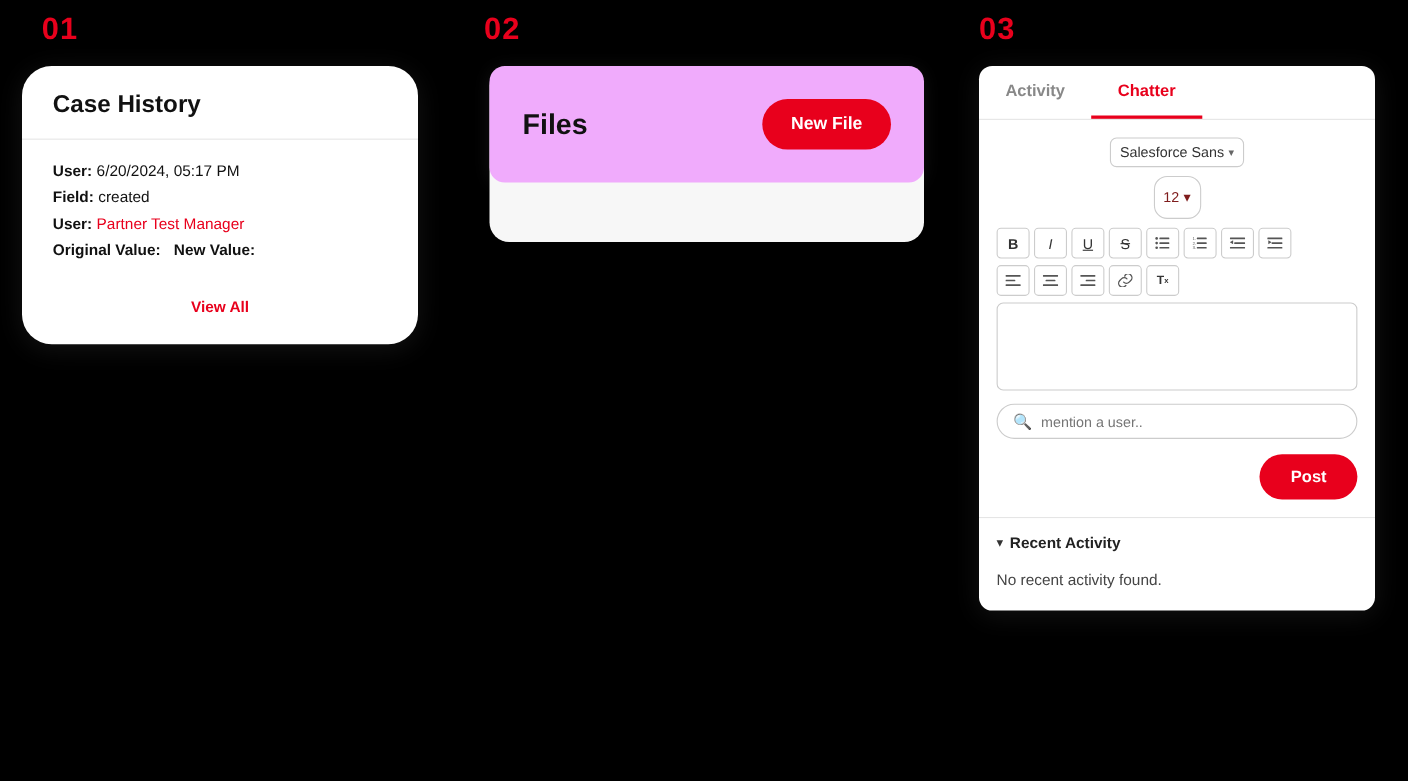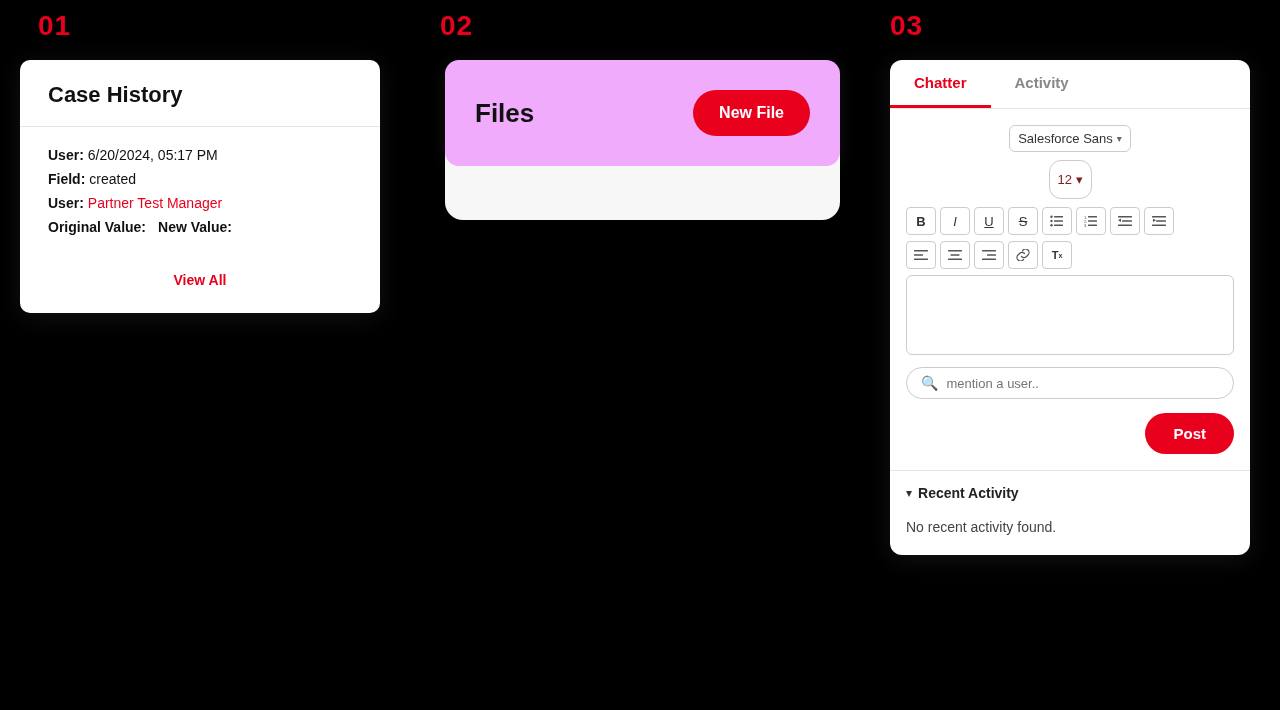--- a/index.html
+++ b/index.html
@@ -31,21 +31,21 @@
       background: #000;
     }
     .section-01 .section-number { left: 10px; margin-left: 28px; }
 
     .card-01 {
       position: absolute;
       top: 60px;
       left: 20px;
       width: 360px;
       background: #fff;
-      border-radius: 10px;
+      border-radius: 27px;
       box-shadow: 0 4px 24px rgba(255,255,255,0.08);
       padding: 0;
       overflow: hidden;
     }
 
     .card-01-header {
       padding: 22px 28px 18px 28px;
       border-bottom: 1px solid #e5e5e5;
     }
 
@@ -369,22 +369,22 @@
     <button class="new-file-btn">New File</button>
   </div>
 </div>
 
 <div class="section-03">
   <span class="section-number">03</span>
 
   <div class="card-03">
 
     <div class="tabs-row">
+      <div class="tab-item">Activity</div>
       <div class="tab-item active">Chatter</div>
-      <div class="tab-item">Activity</div>
     </div>
 
     <div class="chatter-body">
 
       <div class="toolbar-row-1">
         <div class="font-select">
           <span>Salesforce Sans</span>
           <span class="chevron">▾</span>
         </div>
         <div class="size-select">

